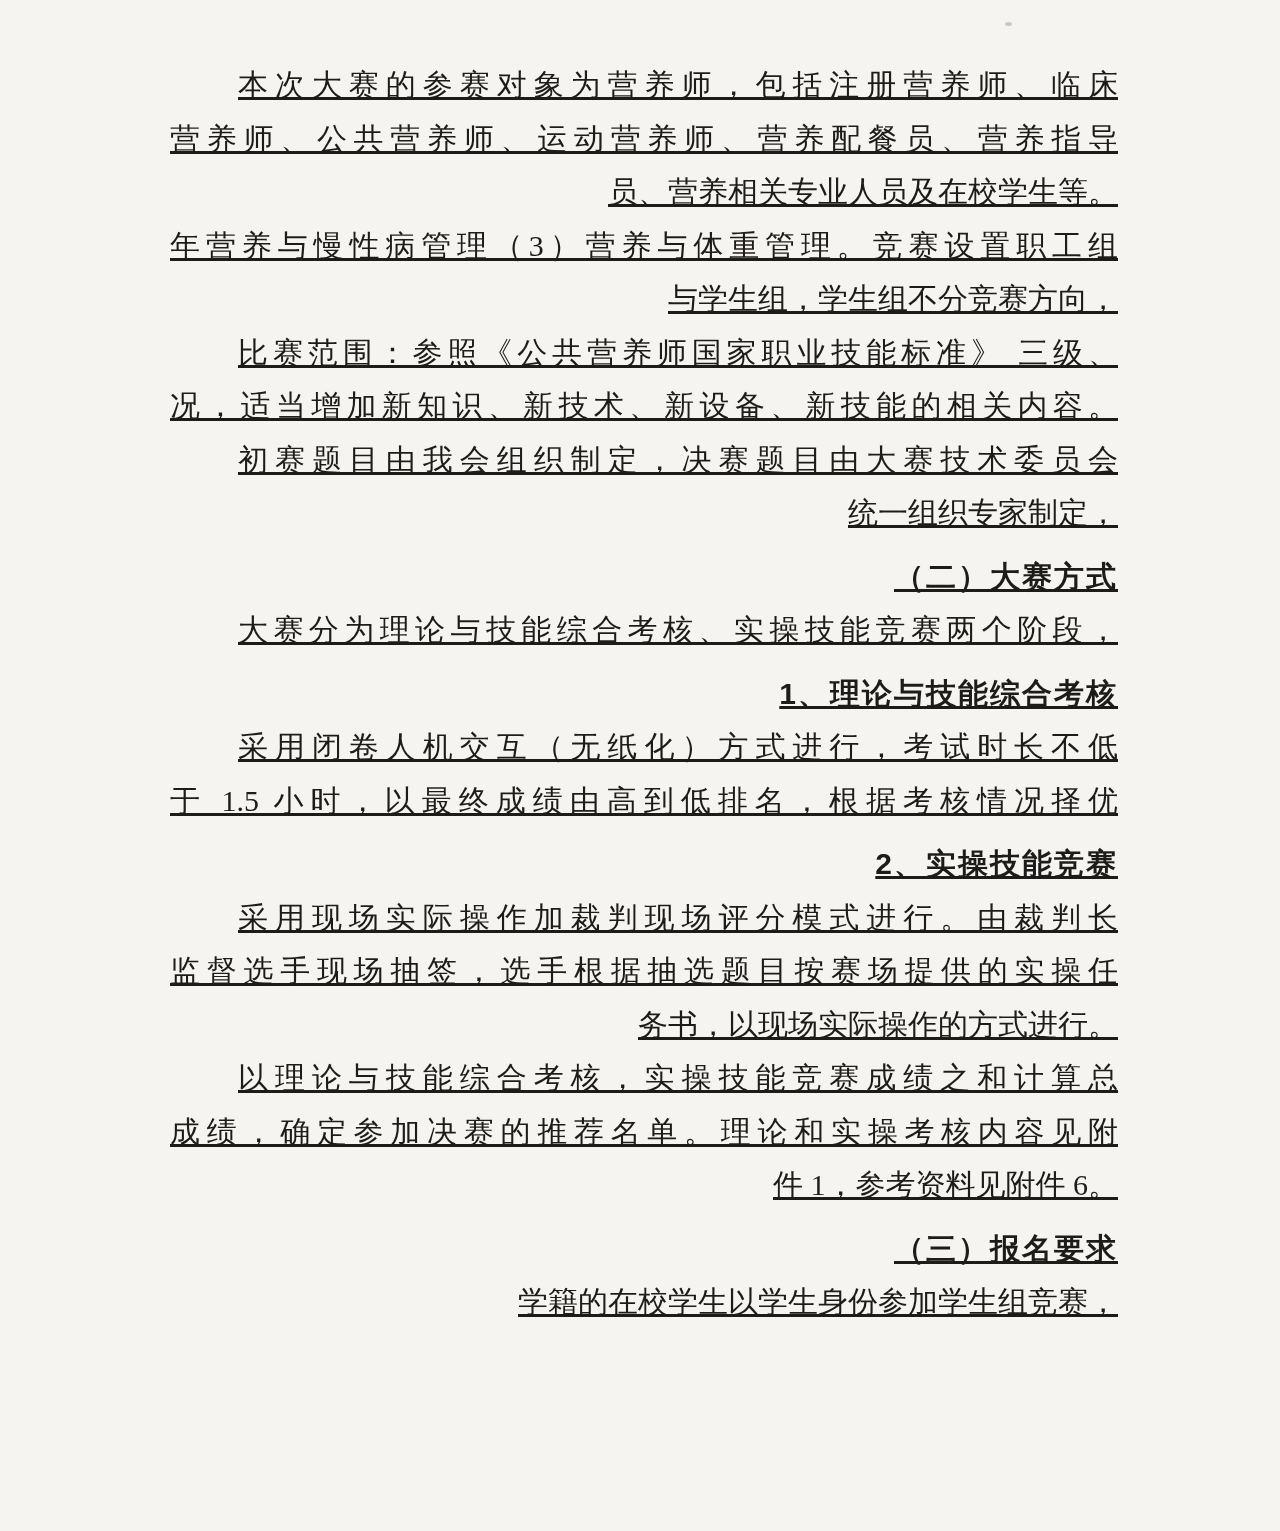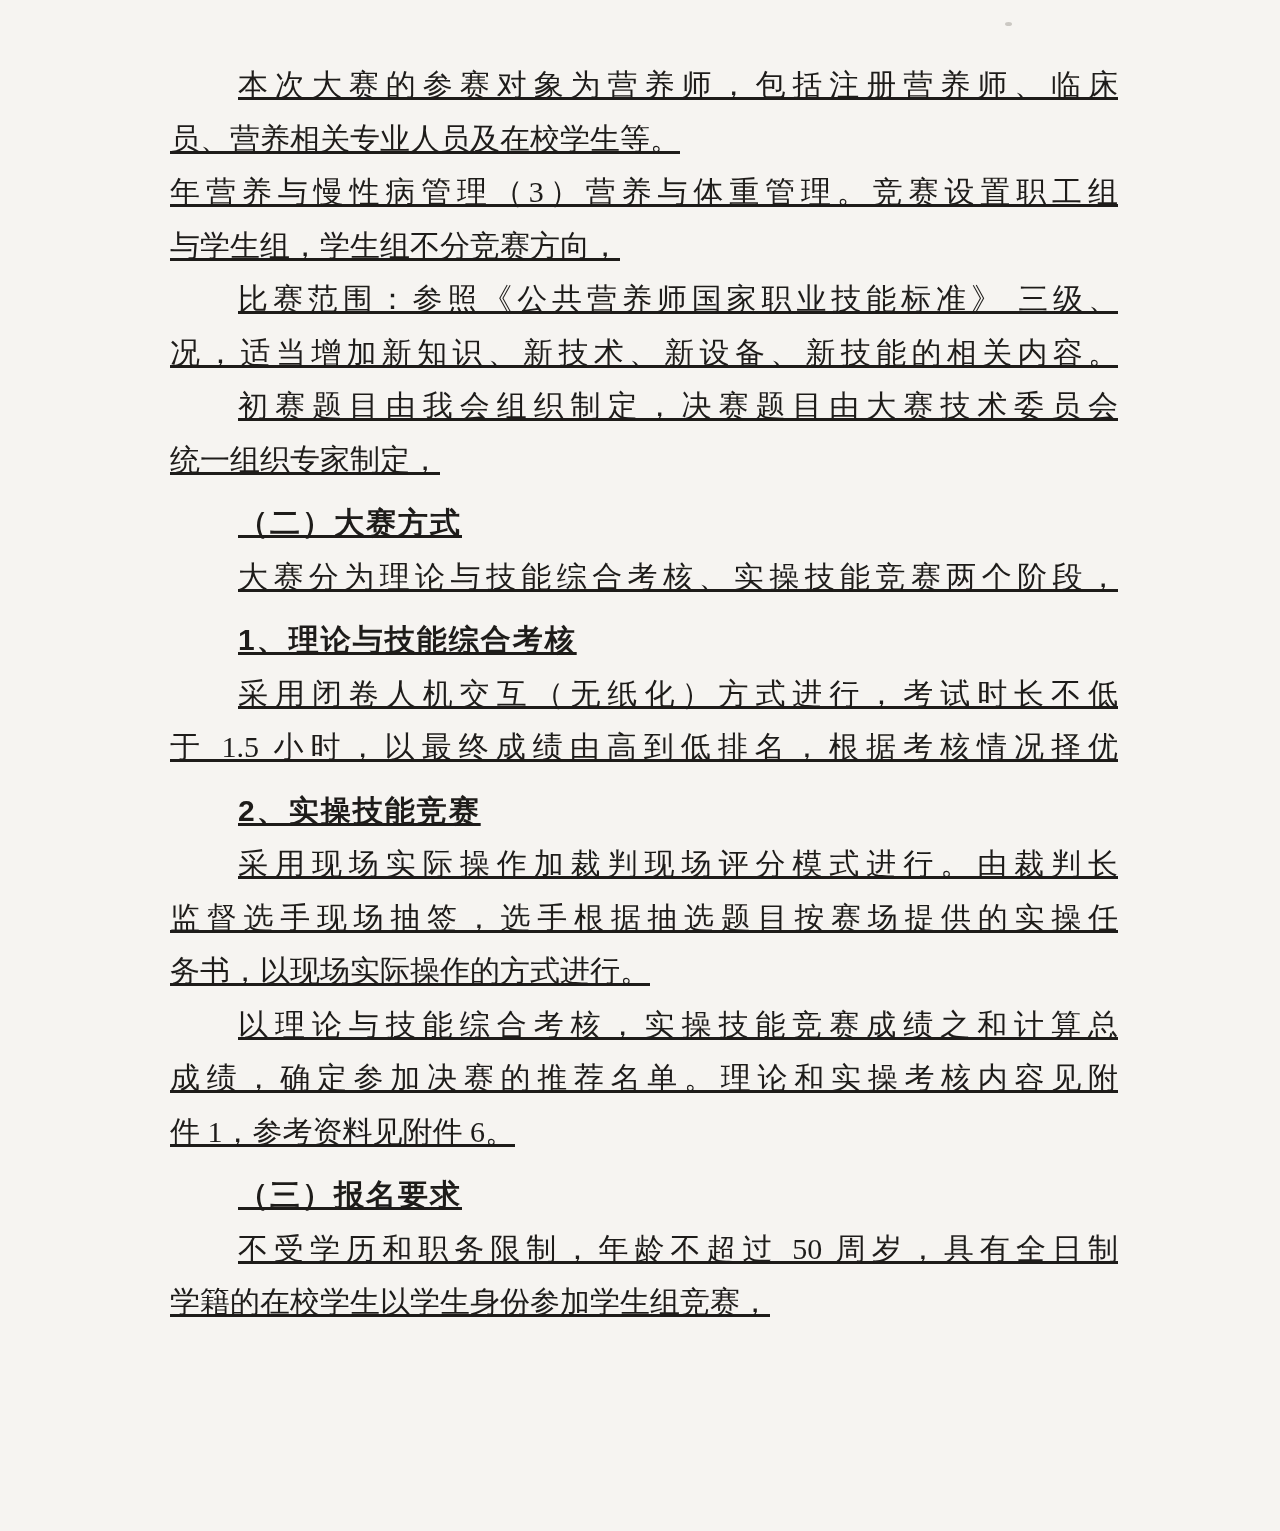--- a/index.html
+++ b/index.html
@@ -21,21 +21,21 @@
     position: absolute;
     left: 170px;
     top: 58px;
     width: 948px;
     font-size: 30px;
     line-height: 53.5px;
     text-decoration: underline;
   }
   .line {
     height: 53.5px;
-    text-align: left;
+    text-align: right;
   }
   .line.justify {
     text-align: justify;
     text-align-last: justify;
   }
   .line.indent {
     text-indent: 68px;
   }
   .line.heading {
     font-weight: 700;
@@ -54,36 +54,36 @@
     opacity: 0.7;
   }
 </style>
 </head>
 <body style="background: rgb(246, 244, 241);">
 
 <div class="page" style="background: rgb(246, 244, 241); color: rgb(30, 28, 26);">
   <div class="speck"></div>
   <div class="doc-body">
       <div class="line indent justify">本次大赛的参赛对象为营养师，包括注册营养师、临床</div>
+      <div class="line justify">营养师、公共营养师、运动营养师、营养配餐员、营养指导</div>
       <div class="line">员、营养相关专业人员及在校学生等。</div>
       <div class="line justify">年营养与慢性病管理（3）营养与体重管理。竞赛设置职工组</div>
       <div class="line">与学生组，学生组不分竞赛方向，</div>
       <div class="line indent justify">比赛范围：参照《公共营养师国家职业技能标准》 三级、</div>
       <div class="line justify">况，适当增加新知识、新技术、新设备、新技能的相关内容。</div>
       <div class="line indent justify">初赛题目由我会组织制定，决赛题目由大赛技术委员会</div>
       <div class="line">统一组织专家制定，</div>
       <div class="line heading indent">（二）大赛方式</div>
       <div class="line indent justify">大赛分为理论与技能综合考核、实操技能竞赛两个阶段，</div>
       <div class="line heading indent">1、理论与技能综合考核</div>
       <div class="line indent justify">采用闭卷人机交互（无纸化）方式进行，考试时长不低</div>
       <div class="line justify">于 1.5 小时，以最终成绩由高到低排名，根据考核情况择优</div>
       <div class="line heading indent">2、实操技能竞赛</div>
       <div class="line indent justify">采用现场实际操作加裁判现场评分模式进行。由裁判长</div>
       <div class="line justify">监督选手现场抽签，选手根据抽选题目按赛场提供的实操任</div>
       <div class="line">务书，以现场实际操作的方式进行。</div>
       <div class="line indent justify">以理论与技能综合考核，实操技能竞赛成绩之和计算总</div>
       <div class="line justify">成绩，确定参加决赛的推荐名单。理论和实操考核内容见附</div>
       <div class="line">件 1，参考资料见附件 6。</div>
       <div class="line heading indent">（三）报名要求</div>
-      <div class="line indent justify">不受学历和职务限制，年龄不超过 50 周岁，具有全日制</div>
       <div class="line">学籍的在校学生以学生身份参加学生组竞赛，</div>
     </div>
 </div>
 
 </body></html>

